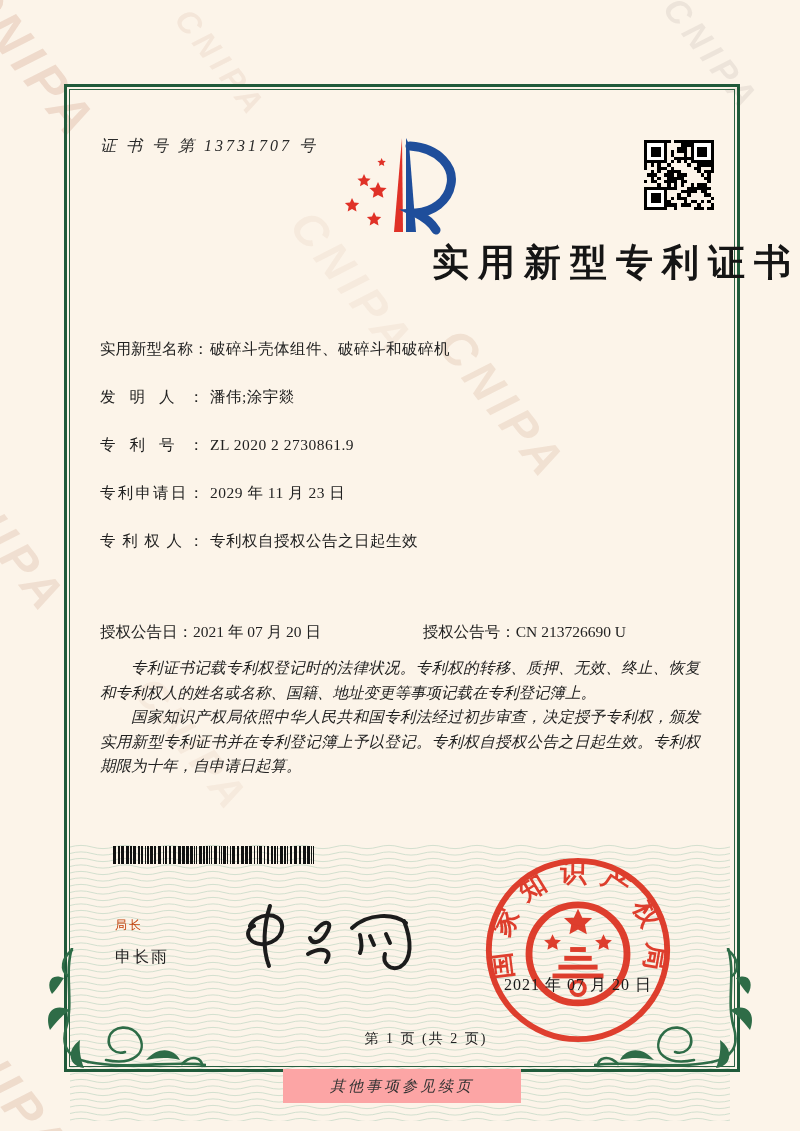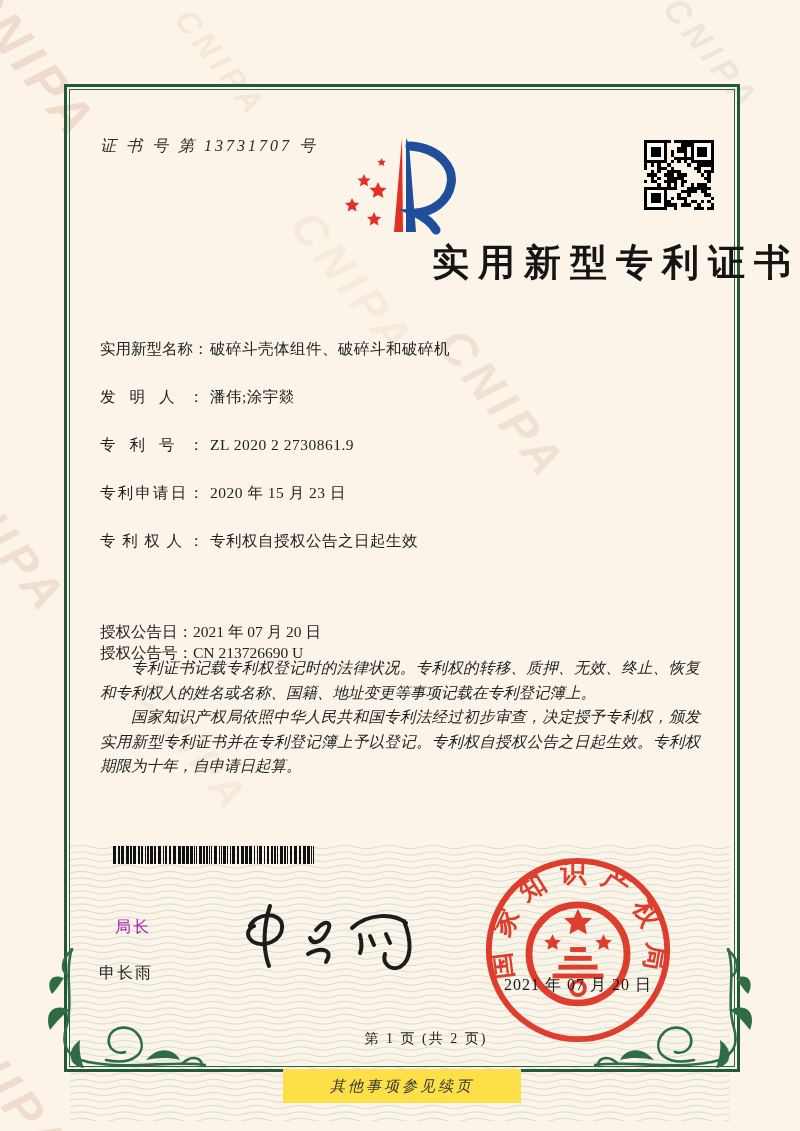--- a/index.html
+++ b/index.html
@@ -38,41 +38,41 @@
 
   .title{position:absolute;left:0;top:238px;width:100%;text-align:right;
          font-size:37px;font-weight:bold;letter-spacing:9px;color:#151515;}
 
   .fields{position:absolute;left:100px;top:336px;width:580px;}
   .frow{height:25px;line-height:25px;margin-bottom:23px;font-size:15.5px;color:#222;white-space:nowrap;}
   .flabel{display:inline-block;width:104px;text-align:justify;text-align-last:justify;vertical-align:top;}
   .fvalue{margin-left:6px;letter-spacing:0.5px;}
 
   .grant{position:absolute;left:100px;top:622px;width:526px;display:flex;
-         justify-content:space-between;font-size:15.5px;color:#222;white-space:nowrap;flex-direction:column;}
+         justify-content:space-between;font-size:15.5px;color:#222;white-space:nowrap;}
 
   .paras{position:absolute;left:100px;top:656px;width:600px;font-size:15.5px;
          line-height:24.5px;color:#222;font-style:italic;text-align:justify;}
   .paras p{margin:0;text-indent:2em;}
 
   .barcode{position:absolute;left:113px;top:846px;width:204px;height:18px;}
 
-  .sig-title{position:absolute;left:115px;top:917px;font-size:16px;color:#a21caf;letter-spacing:2px;}
-  .sig-name{position:absolute;left:99px;top:947px;font-size:16px;color:#222;letter-spacing:2px;margin-top:16px;}
+  .sig-title{position:absolute;left:115px;top:917px;font-size:12px;color:#c2410c;letter-spacing:2px;}
+  .sig-name{position:absolute;left:115px;top:947px;font-size:16px;color:#222;letter-spacing:2px;}
   .sig-script{position:absolute;left:236px;top:902px;}
 
   .seal{position:absolute;left:480px;top:852px;width:196px;height:196px;}
   .seal-date{position:absolute;left:486px;top:975px;width:184px;text-align:center;
              font-size:16px;color:#1a1a1a;letter-spacing:1px;white-space:nowrap;}
 
   .page-info{position:absolute;left:0;top:1030px;width:100%;text-align:center;
              font-size:14px;color:#222;letter-spacing:2px;padding-left:26px;}
 
   .note-box{position:absolute;left:283px;top:1069px;width:238px;height:34px;
-            background:#fde047;text-align:center;line-height:34px;
+            background:#fca5a5;text-align:center;line-height:34px;
             font-size:15px;font-style:italic;letter-spacing:3px;color:#333;}
 </style>
 </head>
 <body>
 
 <div id="page">
 
   <div class="wm wm1">CNIPA</div>
   <div class="wm wm2">CNIPA</div>
   <div class="wm wm3">CNIPA</div>
@@ -336,21 +336,21 @@
       <div class="frow">
         <span class="flabel">实用新型名称：</span><span class="fvalue">破碎斗壳体组件、破碎斗和破碎机</span>
       </div>
       <div class="frow">
         <span class="flabel">发明人：</span><span class="fvalue">潘伟;涂宇燚</span>
       </div>
       <div class="frow">
         <span class="flabel">专利号：</span><span class="fvalue">ZL 2020 2 2730861.9</span>
       </div>
       <div class="frow">
-        <span class="flabel">专利申请日：</span><span class="fvalue">2020 年 15 月 23 日</span>
+        <span class="flabel">专利申请日：</span><span class="fvalue">2029 年 11 月 23 日</span>
       </div>
       <div class="frow">
         <span class="flabel">专利权人：</span><span class="fvalue">专利权自授权公告之日起生效</span>
       </div>
     </div>
 
     <div class="grant">
       <span><span>授权公告日：</span><span>2021 年 07 月 20 日</span></span>
       <span><span>授权公告号：</span><span>CN 213726690 U</span></span>
     </div>

